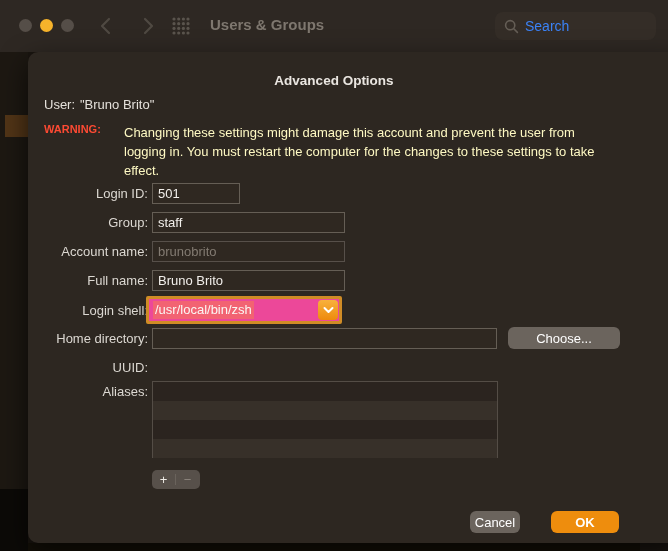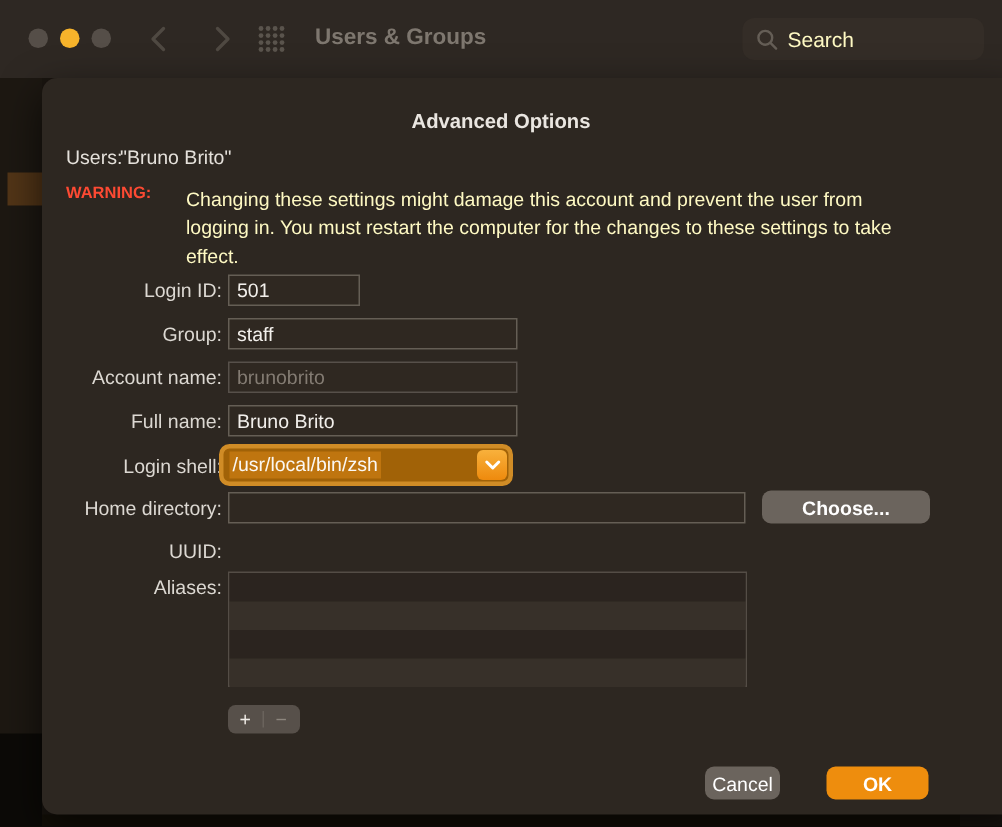--- a/index.html
+++ b/index.html
@@ -10,21 +10,21 @@
 
   
   .titlebar{left:0;top:0;width:668px;height:52px;background:#2e2823;}
   .tl{width:13px;height:13px;border-radius:50%;top:19px;}
   .tl-gray{background:#554e48;}
   .tl-yellow{background:#f6b32b;}
   .nav-chevron{top:17px;width:16px;height:18px;color:#4f4942;}
   .win-title{top:16px;font-size:15px;font-weight:bold;color:#7e776f;white-space:nowrap;}
   .searchbox{left:495px;top:12px;width:161px;height:28px;background:#342d27;
              border-radius:8px;display:flex;align-items:center;gap:6px;padding:0 9px;box-sizing:border-box;}
-  .search-ph{font-size:14px;color:#fef9c3;}
+  .search-ph{font-size:14px;color:#3b82f6;}
 
   
   .bg-left-strip{left:0;top:52px;width:28px;height:499px;background:#1d1812;}
   .bg-left-bottom{left:0;top:489px;width:28px;height:62px;background:#0c0a07;}
   .bg-right-strip{left:640px;top:52px;width:28px;height:499px;background:#1c1712;}
   .bg-bottom-strip{left:28px;top:543px;width:612px;height:8px;background:#141008;}
   .bg-selected-row{left:5px;top:115px;width:23px;height:22px;background:#523517;}
 
   
   .sheet{left:28px;top:52px;width:612px;height:491px;background:#2d2721;
@@ -35,27 +35,27 @@
   .user-line .uv{position:absolute;left:36px;top:0;white-space:nowrap;}
   .warn-label{left:16px;top:71px;font-size:11px;font-weight:bold;color:#fd4a33;}
   .warn-text{left:96px;top:71px;width:492px;font-size:13px;line-height:19px;color:#fef9c3;}
 
   
   .flabel{width:132px;text-align:right;font-size:13px;color:#dcd8d2;line-height:21px;left:-12px;}
   .tfield{background:#2f2821;border:1px solid #655e55;box-sizing:border-box;height:21px;
           font-size:13px;color:#f2efeb;line-height:19px;padding:0 5px;white-space:nowrap;overflow:hidden;}
   .tfield.disabled{color:#837b72;border-color:#57504a;}
   .combo{left:118px;top:244px;width:196px;height:28px;border:3px solid #d08c26;
-         border-radius:7px;background:#a16207;box-sizing:border-box;}
+         border-radius:2px;background:#ec4899;box-sizing:border-box;}
   .combo-text{position:absolute;left:4px;top:2px;font-size:13px;color:#fbf8f4;
               background:rgba(255,160,35,.32);padding:0 2px;line-height:18px;white-space:nowrap;}
   .combo-btn{position:absolute;right:1px;top:1px;width:20px;height:20px;border-radius:4px;
              background:linear-gradient(#f8b13c,#ee8a0d);display:flex;align-items:center;justify-content:center;}
   .choose-btn{left:480px;top:275px;width:112px;height:24px;background:#6b645d;border-radius:6px;
-              color:#f2eee9;font-size:13px;display:flex;align-items:center;justify-content:center;font-weight:bold;}
+              color:#f2eee9;font-size:13px;display:flex;align-items:center;justify-content:center;}
   .alias-box{left:124px;top:329px;width:346px;height:77px;border:1px solid #544d46;box-sizing:border-box;}
   .alias-row{height:19px;}
   .alias-row:nth-child(odd){background:#2b241f;}
   .alias-row:nth-child(even){background:#373029;}
   .plusminus{left:124px;top:418px;width:48px;height:19px;background:#57504a;border-radius:5px;
              display:flex;align-items:center;}
   .pm-seg{width:23px;text-align:center;font-size:13px;line-height:17px;color:#f0ece7;}
   .pm-seg.dim{color:#8d867e;}
   .pm-sep{width:1px;height:11px;background:#6a635c;}
 
@@ -131,21 +131,21 @@
   <div class="abs bg-selected-row"></div>
   <div class="abs bg-left-bottom"></div>
   <div class="abs bg-right-strip"></div>
   <div class="abs bg-bottom-strip"></div>
 
   <div class="abs sheet">
 
     <div class="abs sheet-title">Advanced Options</div>
 
     <div class="abs user-line">
-      <span>Users:</span>
+      <span>User:</span>
       <span class="uv">"Bruno Brito"</span>
     </div>
 
     <div class="abs warn-label">WARNING:</div>
     <div class="abs warn-text">Changing these settings might damage this account and prevent the user from logging in. You must restart the computer for the changes to these settings to take effect.</div>
 
     <div class="abs flabel" style="top:131px;">Login ID:</div>
     <div class="abs tfield" style="left:124px;top:131px;width:88px;">501</div>
 
     <div class="abs flabel" style="top:160px;">Group:</div>

